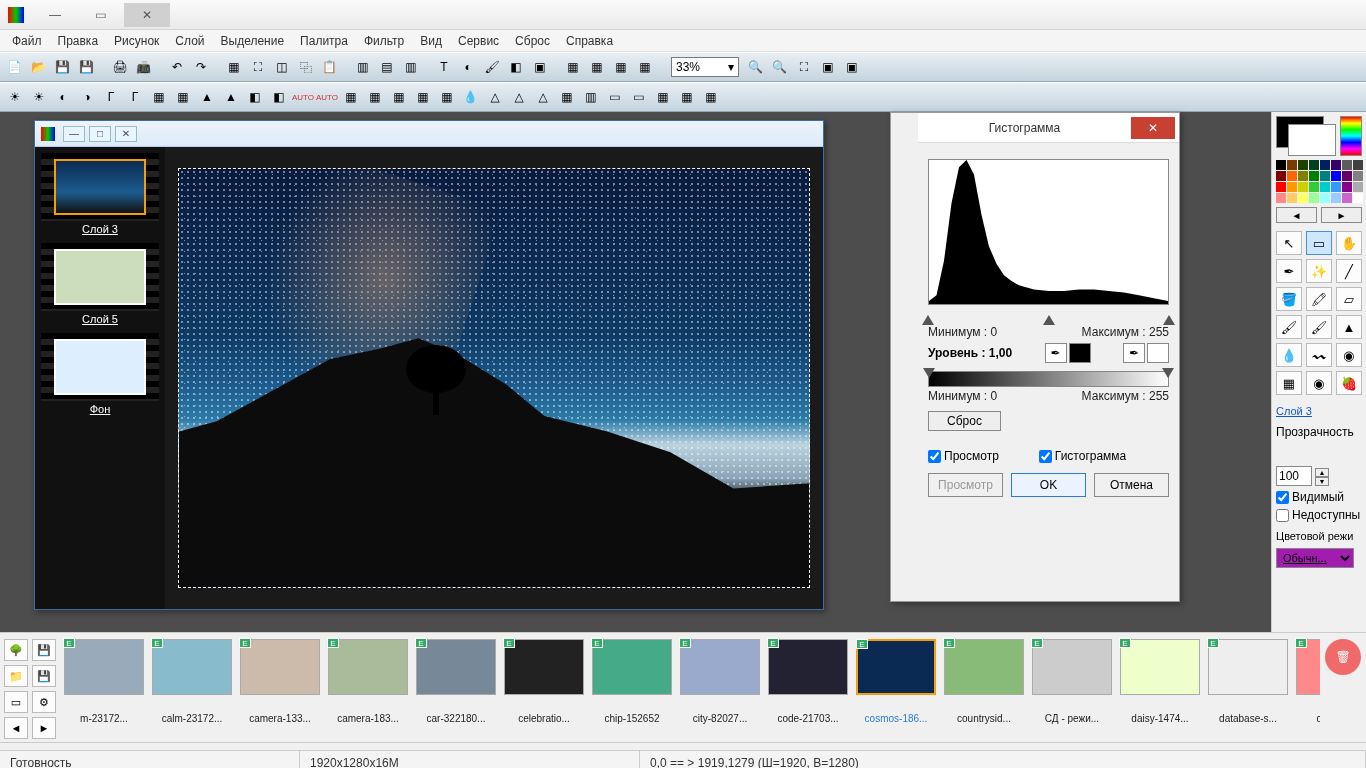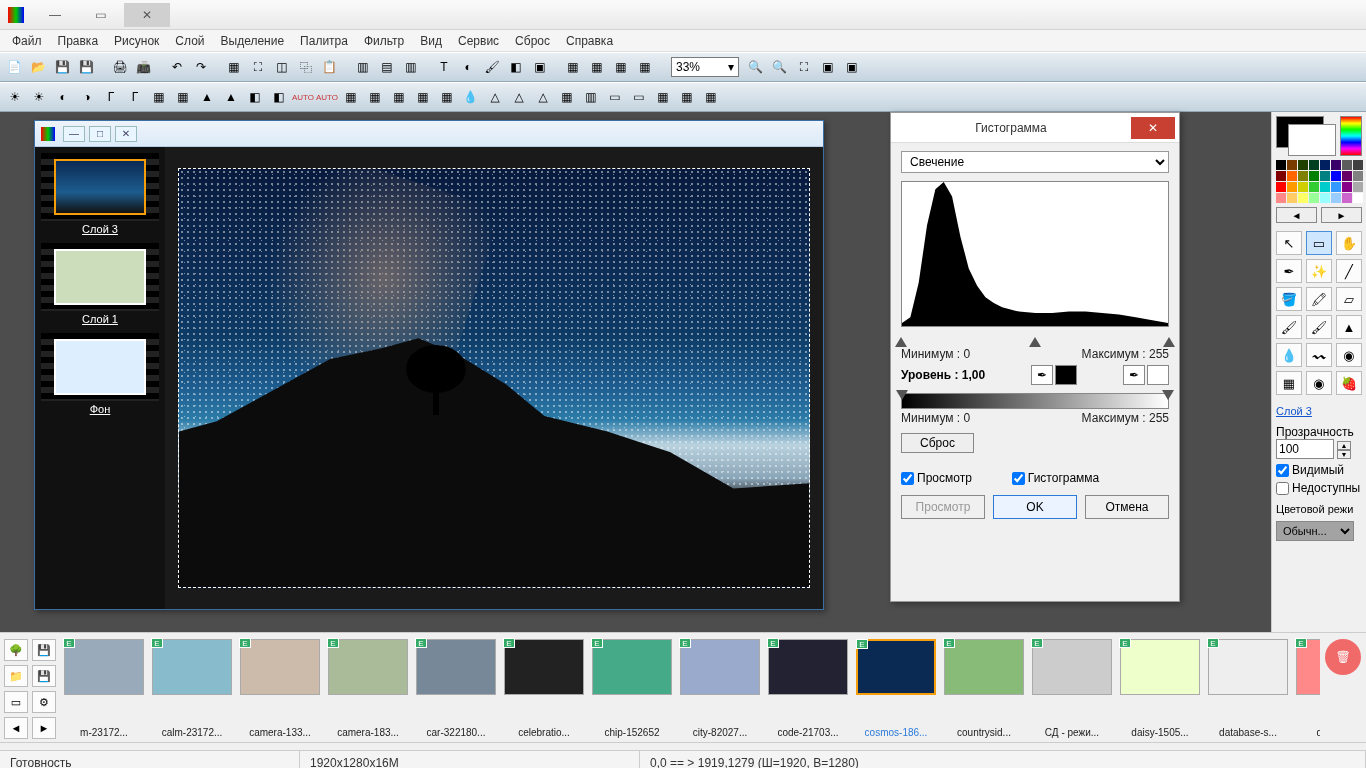--- a/index.html
+++ b/index.html
@@ -32,21 +32,21 @@
 .layer-name { color:#fff; font-size:11px; text-align:center; margin:2px 0 8px; text-decoration:underline; }
 .canvas { flex:1; display:flex; align-items:center; justify-content:center; position:relative; }
 .canvas-inner { width:632px; height:420px; border:1px dashed #fff; background:linear-gradient(180deg,#071a3d 0%,#0b2a53 22%,#0d3b66 40%,#1d5c8f 52%,#2c7ca8 60%,#b9d2de 66%,#8aa5b8 74%,#111 80%); position:relative; overflow:hidden; }
 .silh { position:absolute; left:0; bottom:0; width:100%; height:62%; background:#0c0c0c; clip-path:polygon(0% 100%,0% 40%,6% 36%,12% 28%,18% 20%,24% 12%,32% 8%,38% 4%,44% 10%,52% 22%,58% 34%,68% 40%,78% 48%,88% 62%,100% 60%,100% 100%); }
 .tree { position:absolute; left:36%; top:42%; width:60px; height:70px; }
 .tree .crown { width:60px; height:48px; background:#000; border-radius:50%; }
 .tree .trunk { width:6px; height:28px; background:#000; margin:-6px auto 0; }
 .stars { position:absolute; inset:0; background-image:radial-gradient(#fff 1px,transparent 1px),radial-gradient(#fff 0.7px,transparent 0.7px); background-size:6px 6px,11px 11px; opacity:.45; }
 .milky { position:absolute; left:10%; top:0; width:36%; height:60%; background:radial-gradient(ellipse at 60% 40%,rgba(190,150,120,.5),transparent 60%); transform:rotate(18deg); }
 
-.dlg { position:absolute; left:890px; top:0; width:290px; height:490px; background:#f0f0f0; border:1px solid #999; box-shadow:2px 2px 6px rgba(0,0,0,.35); }
+.dlg { position:absolute; left:890px; top:0; width:290px; height:490px; background:#f0f0f0; border:1px solid #999; box-shadow:2px 2px 6px rgba(0,0,0,.35);padding-left:27px; }
 .dlg-title { height:30px; background:#fff; border-bottom:1px solid #ddd; display:flex; align-items:center; }
 .dlg-title span { flex:1; text-align:center; color:#333; }
 .dlg-close { width:44px; height:22px; background:#c74032; color:#fff; display:flex; align-items:center; justify-content:center; margin-right:4px; }
 .dlg-body { padding:8px 10px; }
 .sel-row { display:flex; }
 .sel-row select { flex:1; height:22px; border:1px solid #999; background:#fff; padding:0 4px; }
 .histo { height:146px; background:#fff; border:1px solid #888; margin:8px 0 4px; position:relative; }
 .histo svg { width:100%; height:100%; }
 .sliders { height:14px; position:relative; }
 .slid { position:absolute; top:0; width:0; height:0; border:6px solid transparent; border-bottom:10px solid #555; }
@@ -71,33 +71,33 @@
 .spectrum { position:absolute; right:0; top:0; width:22px; height:40px; background:linear-gradient(#f00,#ff0,#0f0,#0ff,#00f,#f0f,#f00); border:1px solid #888; }
 .palette { display:grid; grid-template-columns:repeat(8,10px); gap:1px; margin-bottom:4px; }
 .palette div { width:10px; height:10px; }
 .pager { display:flex; gap:4px; margin-bottom:8px; }
 .pager button { flex:1; height:16px; border:1px solid #888; background:#eee; font-size:10px; }
 .toolgrid { display:grid; grid-template-columns:repeat(3,26px); gap:4px; margin-bottom:10px; }
 .tg { width:26px; height:24px; border:1px solid #bbb; background:#fcfcfc; display:flex; align-items:center; justify-content:center; font-size:13px; }
 .tg.sel { background:#cfe6ff; border:1px solid #4a90d9; }
 .rlabel { font-size:11px; color:#15c; text-decoration:underline; }
 .rfield { margin-top:8px; font-size:11px; }
-.rfield input[type=text] { width:58px; height:20px; border:1px solid #888; padding:0 2px; }
+.rfield input[type=text] { width:36px; height:20px; border:1px solid #888; padding:0 2px;margin-top:27px; }
 .rchk { margin-top:4px; font-size:11px; display:flex; align-items:center; gap:3px; }
-.rdrop { margin-top:6px; width:78px; height:20px; border:1px solid #888; background:#a3a3a3; font-size:11px; padding:0 2px; }
+.rdrop { margin-top:6px; width:78px; height:20px; border:1px solid #888; background:#a21caf; font-size:11px; padding:0 2px;text-decoration:underline; }
 
 .filmbar { height:110px; background:#f0f0f0; border-top:1px solid #ccc; display:flex; }
 .filmtools { width:60px; padding:6px 4px; display:grid; grid-template-columns:repeat(2,24px); gap:4px; align-content:start; }
 .ftbtn { width:24px; height:22px; border:1px solid #bbb; background:#fcfcfc; display:flex; align-items:center; justify-content:center; font-size:11px; }
 .filmitems { flex:1; display:flex; overflow:hidden; padding:6px 0; }
 .fitem { width:84px; margin:0 4px; text-align:center; }
 .fthumb { width:80px; height:56px; background:#ddd; border:1px solid #aaa; margin:0 auto; position:relative; }
 .fthumb.sel { border:2px solid #f59e0b; }
 .fthumb .tag { position:absolute; left:-2px; top:-2px; width:12px; height:10px; background:#3a6; border:1px solid #fff; font-size:8px; color:#fff; display:flex; align-items:center; justify-content:center; }
-.fname { font-size:10px; color:#222; margin-top:32px; white-space:nowrap; overflow:hidden; text-overflow:ellipsis; }
+.fname { font-size:10px; color:#222; margin-top:18px; white-space:nowrap; overflow:hidden; text-overflow:ellipsis; }
 .fname.link { color:#2b7adb; }
 .filmdel { width:46px; display:flex; align-items:flex-start; justify-content:center; padding-top:6px; }
 .del-ico { width:36px; height:36px; border-radius:50%; background:#f06a6a; display:flex; align-items:center; justify-content:center; color:#fff; }
 
 .status1 { height:8px; background:#f0f0f0; border-top:1px solid #ccc; }
 .status2 { height:24px; background:#f4f4f4; border-top:1px solid #ccc; display:flex; align-items:center; font-size:11px; color:#333; }
 .status2 div { padding:0 10px; border-right:1px solid #ccc; height:100%; display:flex; align-items:center; }
 .status2 .s1 { width:300px; }
 .status2 .s2 { width:340px; }
 .status2 .s3 { flex:1; }
@@ -218,21 +218,21 @@
     </div>
     <div class="docbody">
       <div class="layerpanel">
         <div class="film-strip">
           <div class="layer-thumb sel" style="background:linear-gradient(180deg,#0b2a53,#1d5c8f 60%,#111)"></div>
         </div>
         <div class="layer-name">Слой 3</div>
         <div class="film-strip">
           <div class="layer-thumb" style="background:#cdb;"></div>
         </div>
-        <div class="layer-name">Слой 1</div>
+        <div class="layer-name">Слой 5</div>
         <div class="film-strip">
           <div class="layer-thumb" style="background:#def;"></div>
         </div>
         <div class="layer-name">Фон</div>
       </div>
       <div class="canvas">
         <div class="canvas-inner">
           <div class="stars"></div>
           <div class="milky"></div>
           <div class="silh"></div>
@@ -244,23 +244,20 @@
       </div>
     </div>
   </div>
 
   <div class="dlg">
     <div class="dlg-title">
       <span>Гистограмма</span>
       <div class="dlg-close">✕</div>
     </div>
     <div class="dlg-body">
-      <div class="sel-row">
-        <select><option>Свечение</option></select>
-      </div>
       <div class="histo">
         <svg viewBox="0 0 255 100" preserveAspectRatio="none">
           <path id="histpath" fill="#000" d="M0,100 L0,98 L8,94 L16,70 L24,30 L32,5 L40,0 L48,10 L56,38 L64,60 L72,72 L80,80 L88,84 L96,87 L112,90 L128,91 L144,91 L160,90 L176,90 L192,91 L208,92 L224,94 L240,96 L255,98 L255,100 Z"></path>
         </svg>
       </div>
       <div class="sliders">
         <div class="slid" style="left:-6px"></div>
         <div class="slid" style="left:calc(50% - 6px)"></div>
         <div class="slid" style="right:-6px"></div>
       </div>
@@ -474,21 +471,21 @@
       <div class="fitem">
         <div class="fthumb" style="background: rgb(204, 204, 204);">
           <div class="tag">E</div>
         </div>
         <div class="fname">СД - режи...</div>
       </div>
       <div class="fitem">
         <div class="fthumb" style="background: rgb(238, 255, 204);">
           <div class="tag">E</div>
         </div>
-        <div class="fname">daisy-1505...</div>
+        <div class="fname">daisy-1474...</div>
       </div>
       <div class="fitem">
         <div class="fthumb" style="background: rgb(238, 238, 238);">
           <div class="tag">E</div>
         </div>
         <div class="fname">database-s...</div>
       </div>
       <div class="fitem">
         <div class="fthumb" style="background: rgb(255, 136, 136);">
           <div class="tag">E</div>

